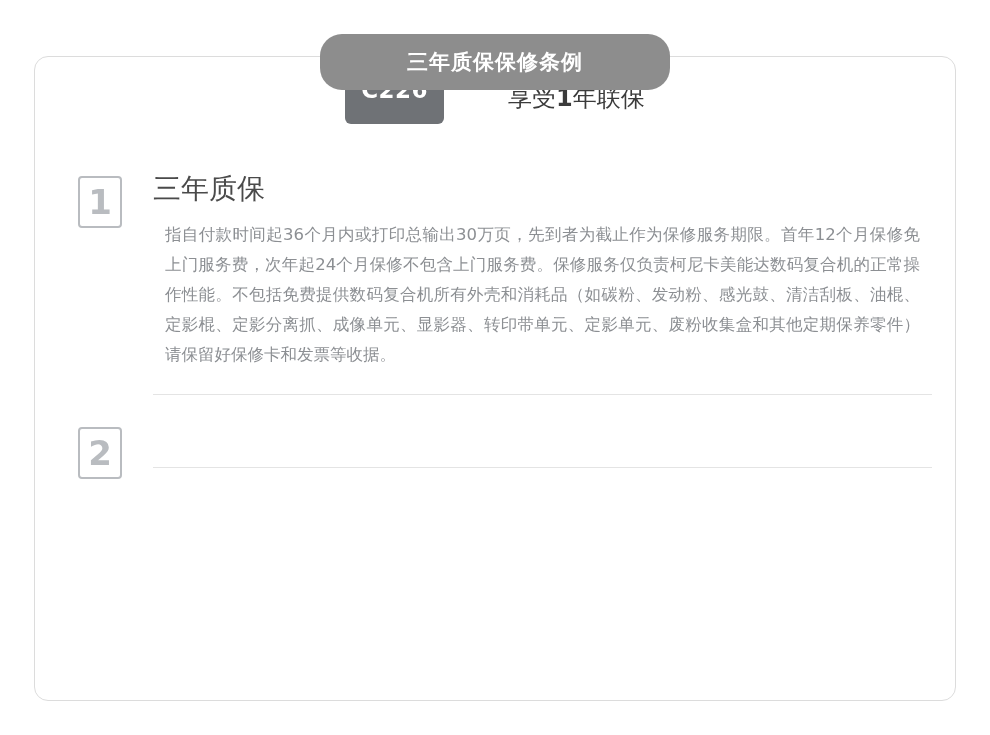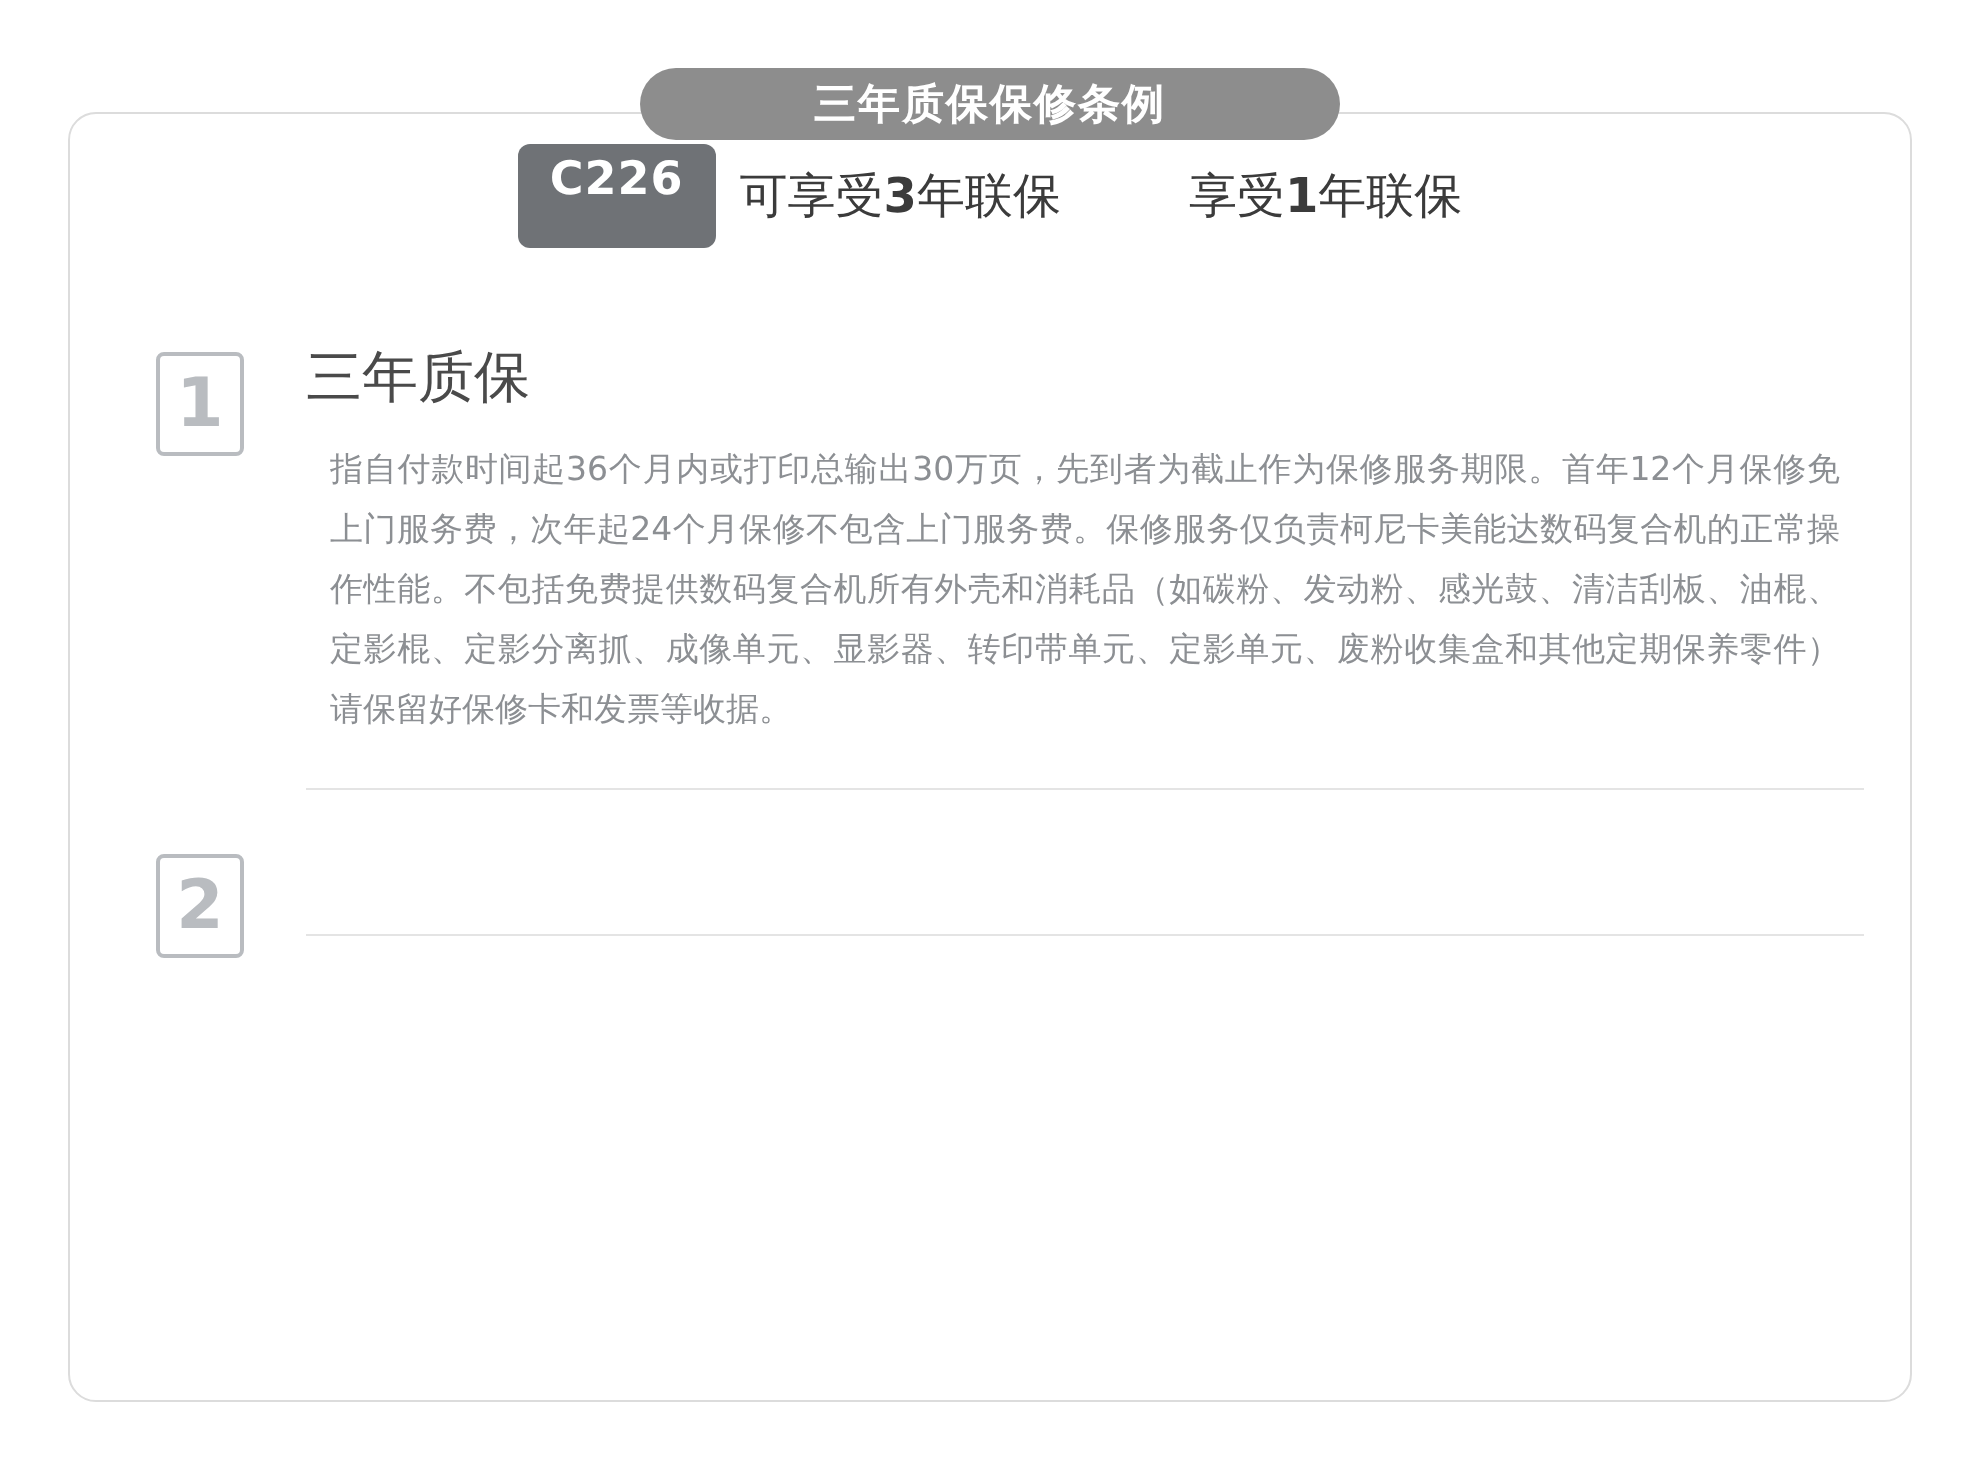--- a/index.html
+++ b/index.html
@@ -21,21 +21,21 @@
     box-sizing: border-box;
   }
 
   
   .banner {
     position: absolute;
     top: 34px;
     left: 50%;
     transform: translateX(-50%);
     width: 350px;
-    height: 36px;
+    height: 56px;
     background: #8d8d8d;
     border-radius: 22px;
     display: flex;
     align-items: center;
     justify-content: center;
     z-index: 5;
   }
   .banner-title {
     color: #ffffff;
     font-size: 21px;
@@ -147,21 +147,20 @@
 <div class="page">
 
   <div class="card"></div>
 
   <div class="banner">
     <span class="banner-title">三年质保保修条例</span>
   </div>
 
   <div class="models">
     <span class="model-chip">C226</span>
-    <span class="model-text"><span>可享受</span><b>3</b><span>年联保</span></span>
     <span class="gap-lg"></span>
     <span class="gap-sm"></span>
     <span class="model-text"><span>享受</span><b>1</b><span>年联保</span></span>
   </div>
 
   <div class="sections">
 
     <div class="section first">
       <div class="num-badge">1</div>
       <h2 class="sec-title">三年质保</h2>

